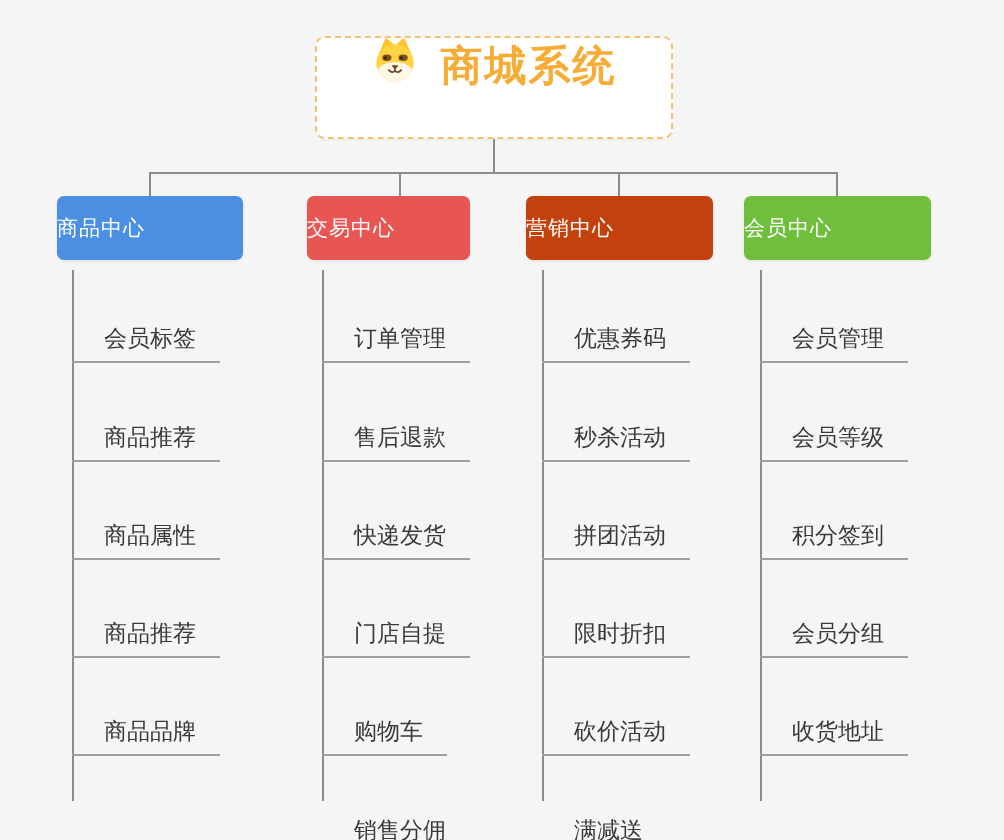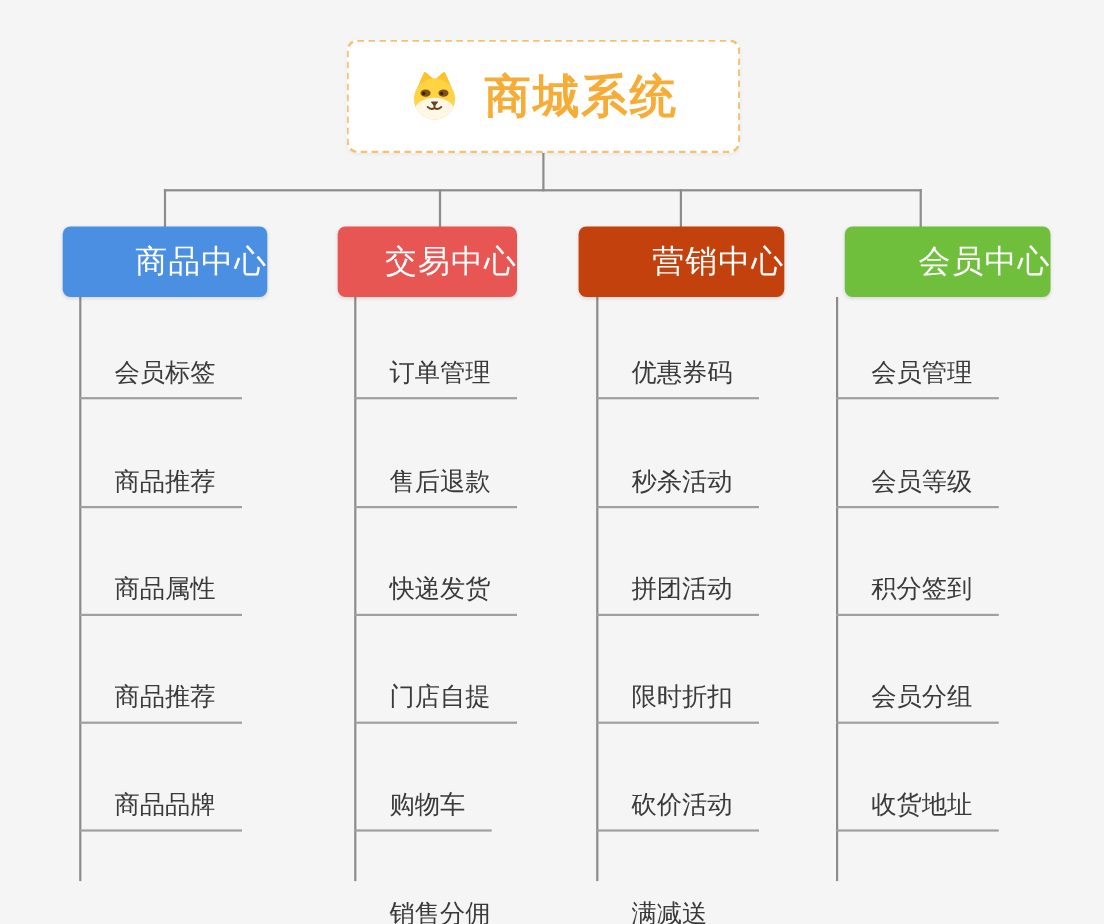--- a/index.html
+++ b/index.html
@@ -5,44 +5,44 @@
   html,body{margin:0;padding:0;}
   body{font-family:"Liberation Sans","DejaVu Sans",sans-serif;}
   #canvas{
     position:relative;width:1004px;height:840px;
     background:#f5f5f5;overflow:hidden;
   }
   
   .root-node{
     position:absolute;left:315px;top:36px;width:358px;height:103px;
     background:#ffffff;border:2px dashed #f4c26e;border-radius:10px;
-    box-sizing:border-box;display:flex;align-items:center;justify-content:center;
+    box-sizing:border-box;display:flex;align-items:flex-start;justify-content:center;
     gap:23px;box-shadow:0 1px 3px rgba(0,0,0,0.04);
   }
   .root-title{font-size:42px;font-weight:700;color:#f7ac35;letter-spacing:2px;white-space:nowrap;}
   .root-icon{width:46px;height:46px;display:block;}
   
   .cline{position:absolute;background:#8c8c8c;}
   .stem-root{left:493px;top:138px;width:2px;height:36px;}
   .bus{left:149px;top:172px;width:689px;height:2px;}
   .stem{top:172px;width:2px;height:35px;}
   .stem0{left:149px;} .stem1{left:399px;} .stem2{left:618px;} .stem3{left:836px;}
   .leafline{top:270px;width:2px;height:531px;}
   .lline0{left:72px;} .lline1{left:322px;} .lline2{left:542px;} .lline3{left:760px;}
   
   .branch{
-    position:absolute;top:206px;height:64px;border-radius:7px;
-    display:flex;align-items:center;justify-content:flex-end;
-    color:#ffffff;font-size:29px;letter-spacing:1px;white-space:nowrap;
+    position:absolute;top:196px;height:64px;border-radius:7px;
+    display:flex;align-items:center;justify-content:flex-start;
+    color:#ffffff;font-size:21px;letter-spacing:1px;white-space:nowrap;
     box-shadow:0 1px 3px rgba(0,0,0,0.10);
   }
   .branch0{left:57px;width:186px;background:#4b8fe2;}
   .branch1{left:307px;width:163px;background:#e85653;}
   .branch2{left:526px;width:187px;background:#c2410c;}
-  .branch3{left:744px;width:187px;background:#6fbe3c;margin-left:24px;}
+  .branch3{left:744px;width:187px;background:#6fbe3c;}
   
   .leafcol{position:absolute;top:265px;}
   .lcol0{left:72px;} .lcol1{left:322px;} .lcol2{left:542px;} .lcol3{left:760px;}
   .leaf{
     height:89.3px;display:flex;align-items:flex-end;width:max-content;
     padding:0 24px 7px 32px;box-sizing:content-box;
     border-bottom:2px solid #a0a0a0;
     font-size:23px;color:#3a3a3a;white-space:nowrap;
   }
 </style>

